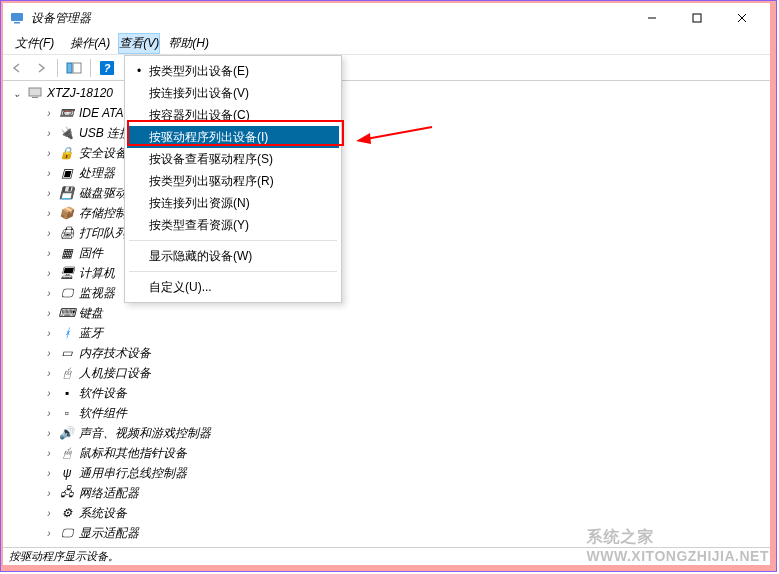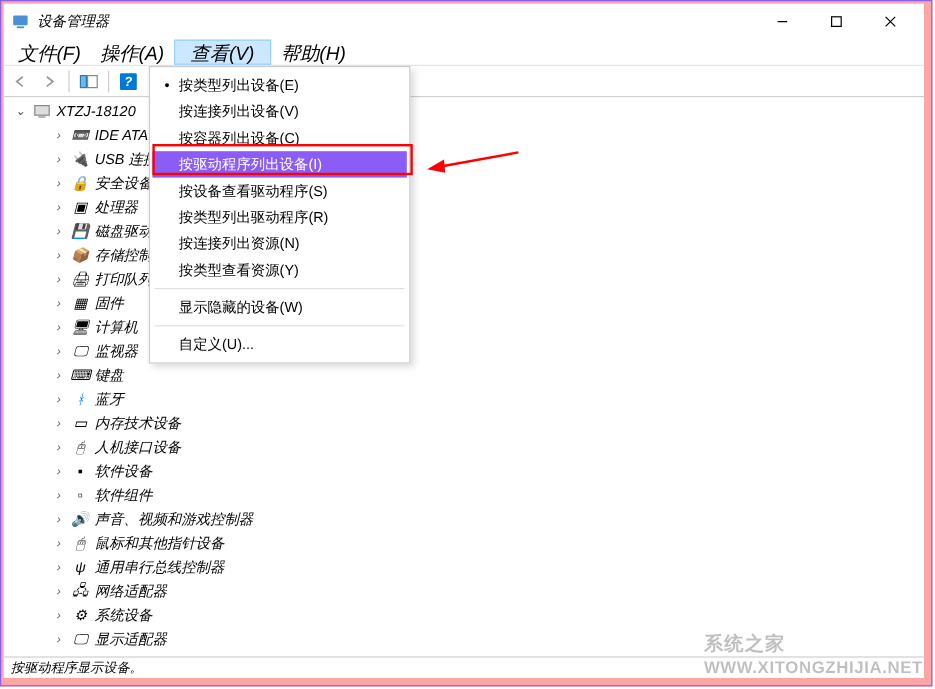--- a/index.html
+++ b/index.html
@@ -3,35 +3,35 @@
   <meta charset="utf-8">
   <style>
     * { box-sizing: border-box; margin: 0; padding: 0; font-family: "Microsoft YaHei", "Segoe UI", sans-serif; }
     body { width: 779px; height: 574px; position: relative; overflow: hidden; background: #fff; }
     .outer-border { position: absolute; top: 0; left: 0; right: 2px; bottom: 2px; border: 1px solid #8b5cf6; background: #fca5a5; font-style: italic; }
     .window { position: absolute; top: 2px; left: 2px; right: 6px; bottom: 6px; background: #fff; display: flex; flex-direction: column; }
     .titlebar { height: 30px; display: flex; align-items: center; padding: 0 6px; font-size: 12px; }
     .titlebar .icon { width: 16px; height: 16px; margin-right: 6px; display: inline-flex; align-items: center; justify-content: center; }
     .win-controls { margin-left: auto; display: flex; }
     .win-controls .ctrl { width: 45px; height: 28px; display: flex; align-items: center; justify-content: center; font-size: 11px; }
-    .menubar { height: 22px; display: flex; padding: 0 4px; font-size: 16px; border-bottom: 1px solid #e5e5e5; }
+    .menubar { height: 22px; display: flex; padding: 0 4px; font-size: 12px; border-bottom: 1px solid #e5e5e5; }
     .menubar .menu-item { padding: 2px 8px; }
-    .menubar .menu-item.active { background: #cce8ff; border: 1px solid #99d1ff; padding: 1px 13px; }
+    .menubar .menu-item.active { background: #cce8ff; border: 1px solid #99d1ff; padding: 1px 0; }
     .toolbar { height: 26px; display: flex; align-items: center; padding: 0 2px; border-bottom: 1px solid #d0d0d0; gap: 0; }
     .toolbar .tbtn { width: 24px; height: 22px; display: flex; align-items: center; justify-content: center; font-size: 14px; color: #888; }
     .toolbar .sep { width: 1px; height: 18px; background: #ccc; margin: 0 4px; }
     .content { flex: 1; overflow: auto; font-size: 12px; padding: 2px 0; position: relative; }
     .tree-row { height: 20px; display: flex; align-items: center; padding-left: 8px; white-space: nowrap; }
     .tree-row.child { padding-left: 40px; }
     .tree-row .toggle { width: 12px; display: inline-block; text-align: center; font-size: 10px; color: #555; }
     .tree-row .dev-icon { width: 16px; height: 16px; margin: 0 4px; display: inline-flex; align-items: center; justify-content: center; font-size: 12px; }
     .dropdown { position: absolute; top: 55px; left: 124px; width: 218px; background: #fff; border: 1px solid #ccc; box-shadow: 3px 3px 6px rgba(0,0,0,0.15); padding: 4px 2px; z-index: 100; }
     .dropdown .dd-item { height: 22px; display: flex; align-items: center; padding: 0 22px; font-size: 12px; }
     .dropdown .dd-item .bullet { position: absolute; left: 10px; }
-    .dropdown .dd-item.highlighted { background: #8b5cf6; color: #fff; }
+    .dropdown .dd-item.highlighted { background: #0369a1; color: #fff; }
     .dropdown .dd-sep { height: 1px; background: #e0e0e0; margin: 4px 2px; }
     .red-box { position: absolute; border: 2px solid #ff0000; pointer-events: none; z-index: 200; }
     .red-box1 { top: 120px; left: 127px; width: 217px; height: 26px; }
     .red-arrow { position: absolute; top: 123px; left: 354px; width: 80px; height: 30px; z-index: 200; pointer-events: none; }
     .statusbar { height: 18px; border-top: 1px solid #d0d0d0; font-size: 11px; padding: 1px 6px; display: flex; align-items: flex-start; }
     .watermark { position: absolute; right: 10px; bottom: 10px; font-size: 16px; color: rgba(0,0,0,0.25); font-weight: bold; pointer-events: none; z-index: 300; letter-spacing: 1px; }
     .watermark .sub { font-size: 14px; display: block; letter-spacing: 0.5px; }
   </style>
 </head>
 <body>

